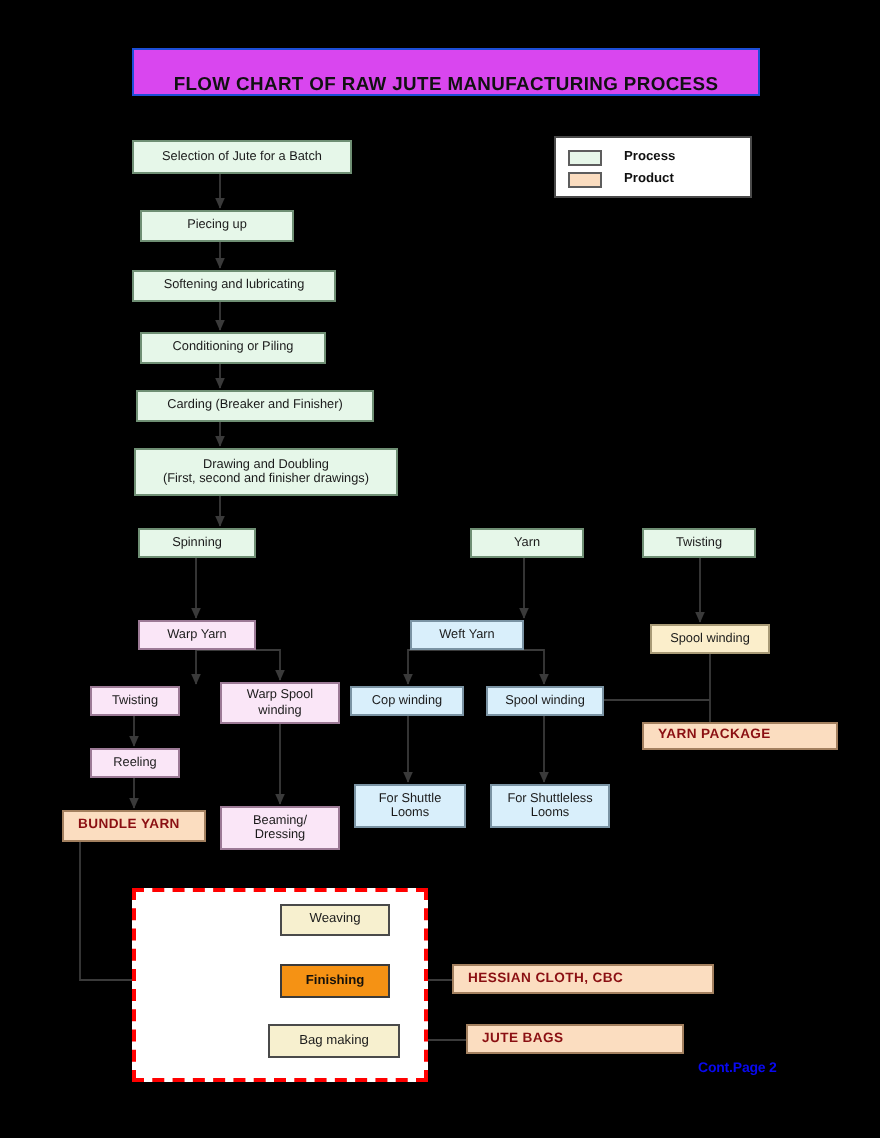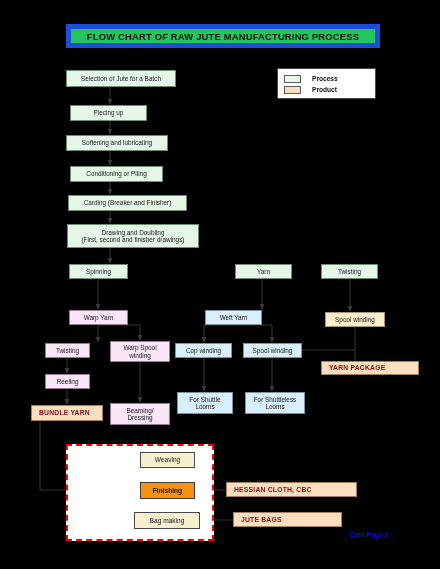--- a/index.html
+++ b/index.html
@@ -30,24 +30,24 @@
     left: 0; top: 0;
     width: 440px;
     height: 569px;
     pointer-events: none;
   }
 
   
   .title-banner {
     position: absolute;
     box-sizing: border-box;
-    background: #22c55e;
-    border: 5px solid #1d4ed8;
+    background: #d946ef;
+    border: 1px solid #1d4ed8;
     display: flex;
-    align-items: center;
+    align-items: flex-end;
     justify-content: center;
     font-weight: bold;
     color: #111111;
     letter-spacing: 0.2px;
   }
 
   
   .node {
     position: absolute;
     box-sizing: border-box;

